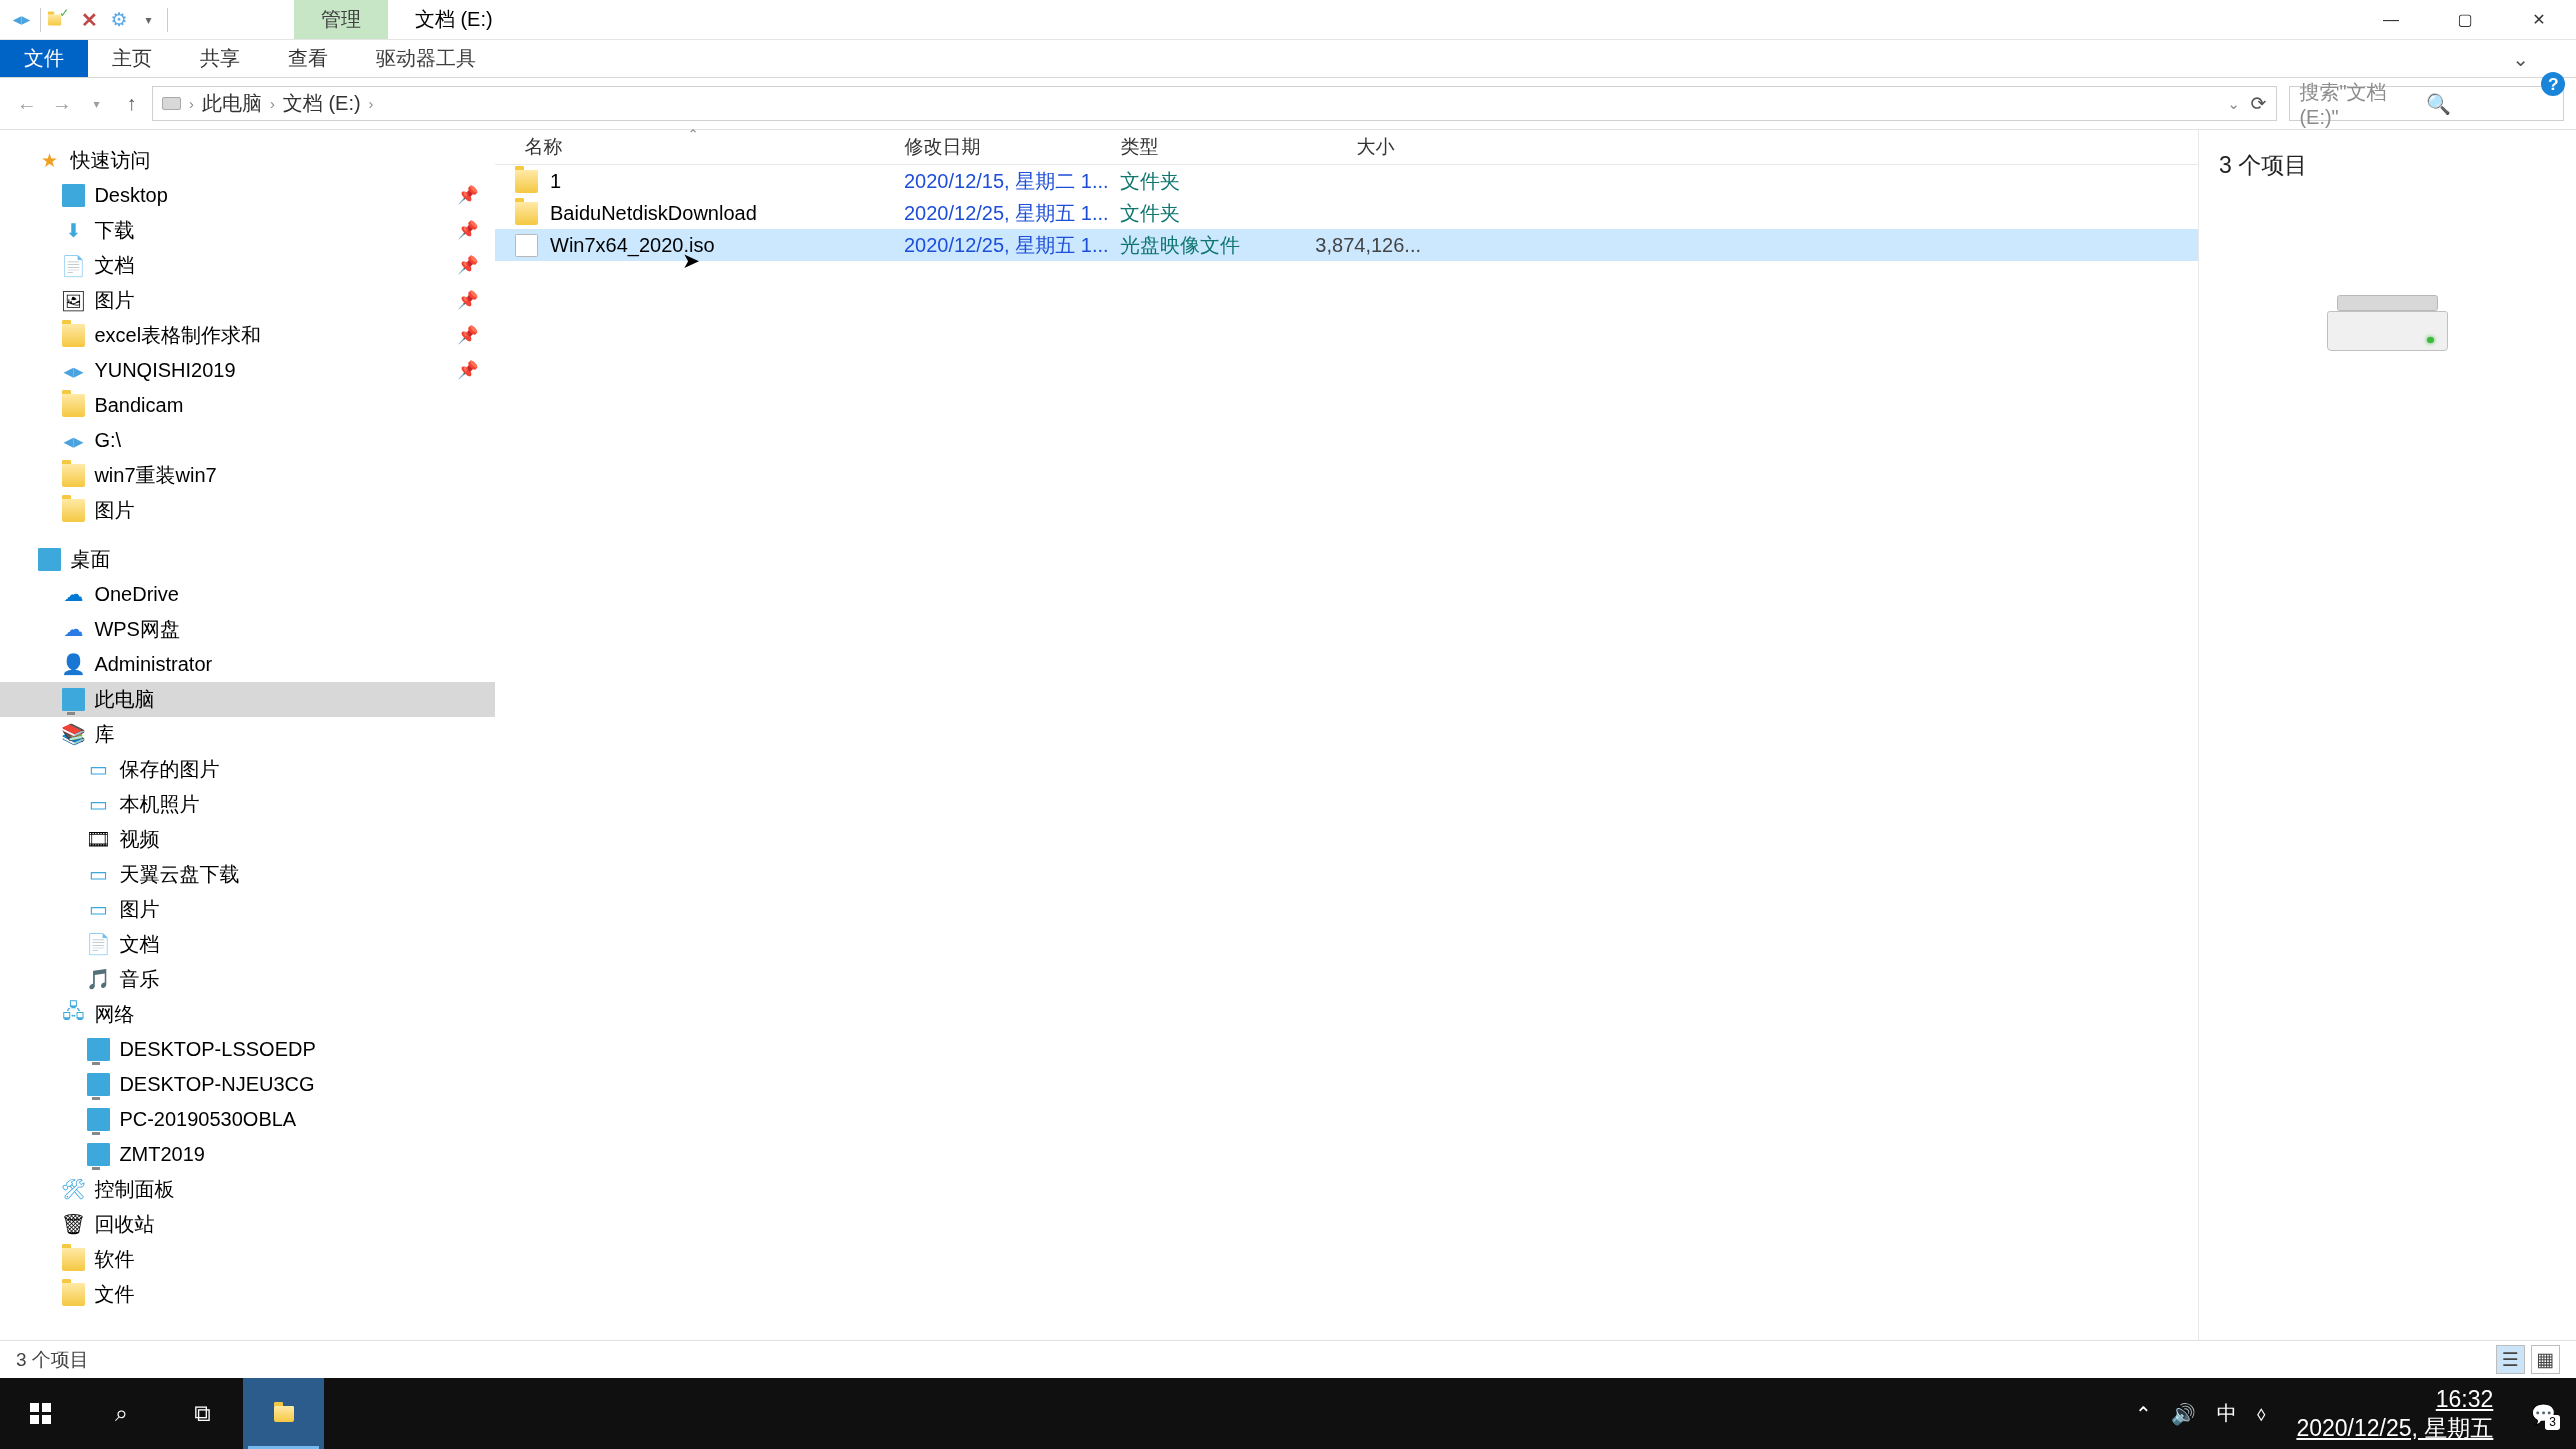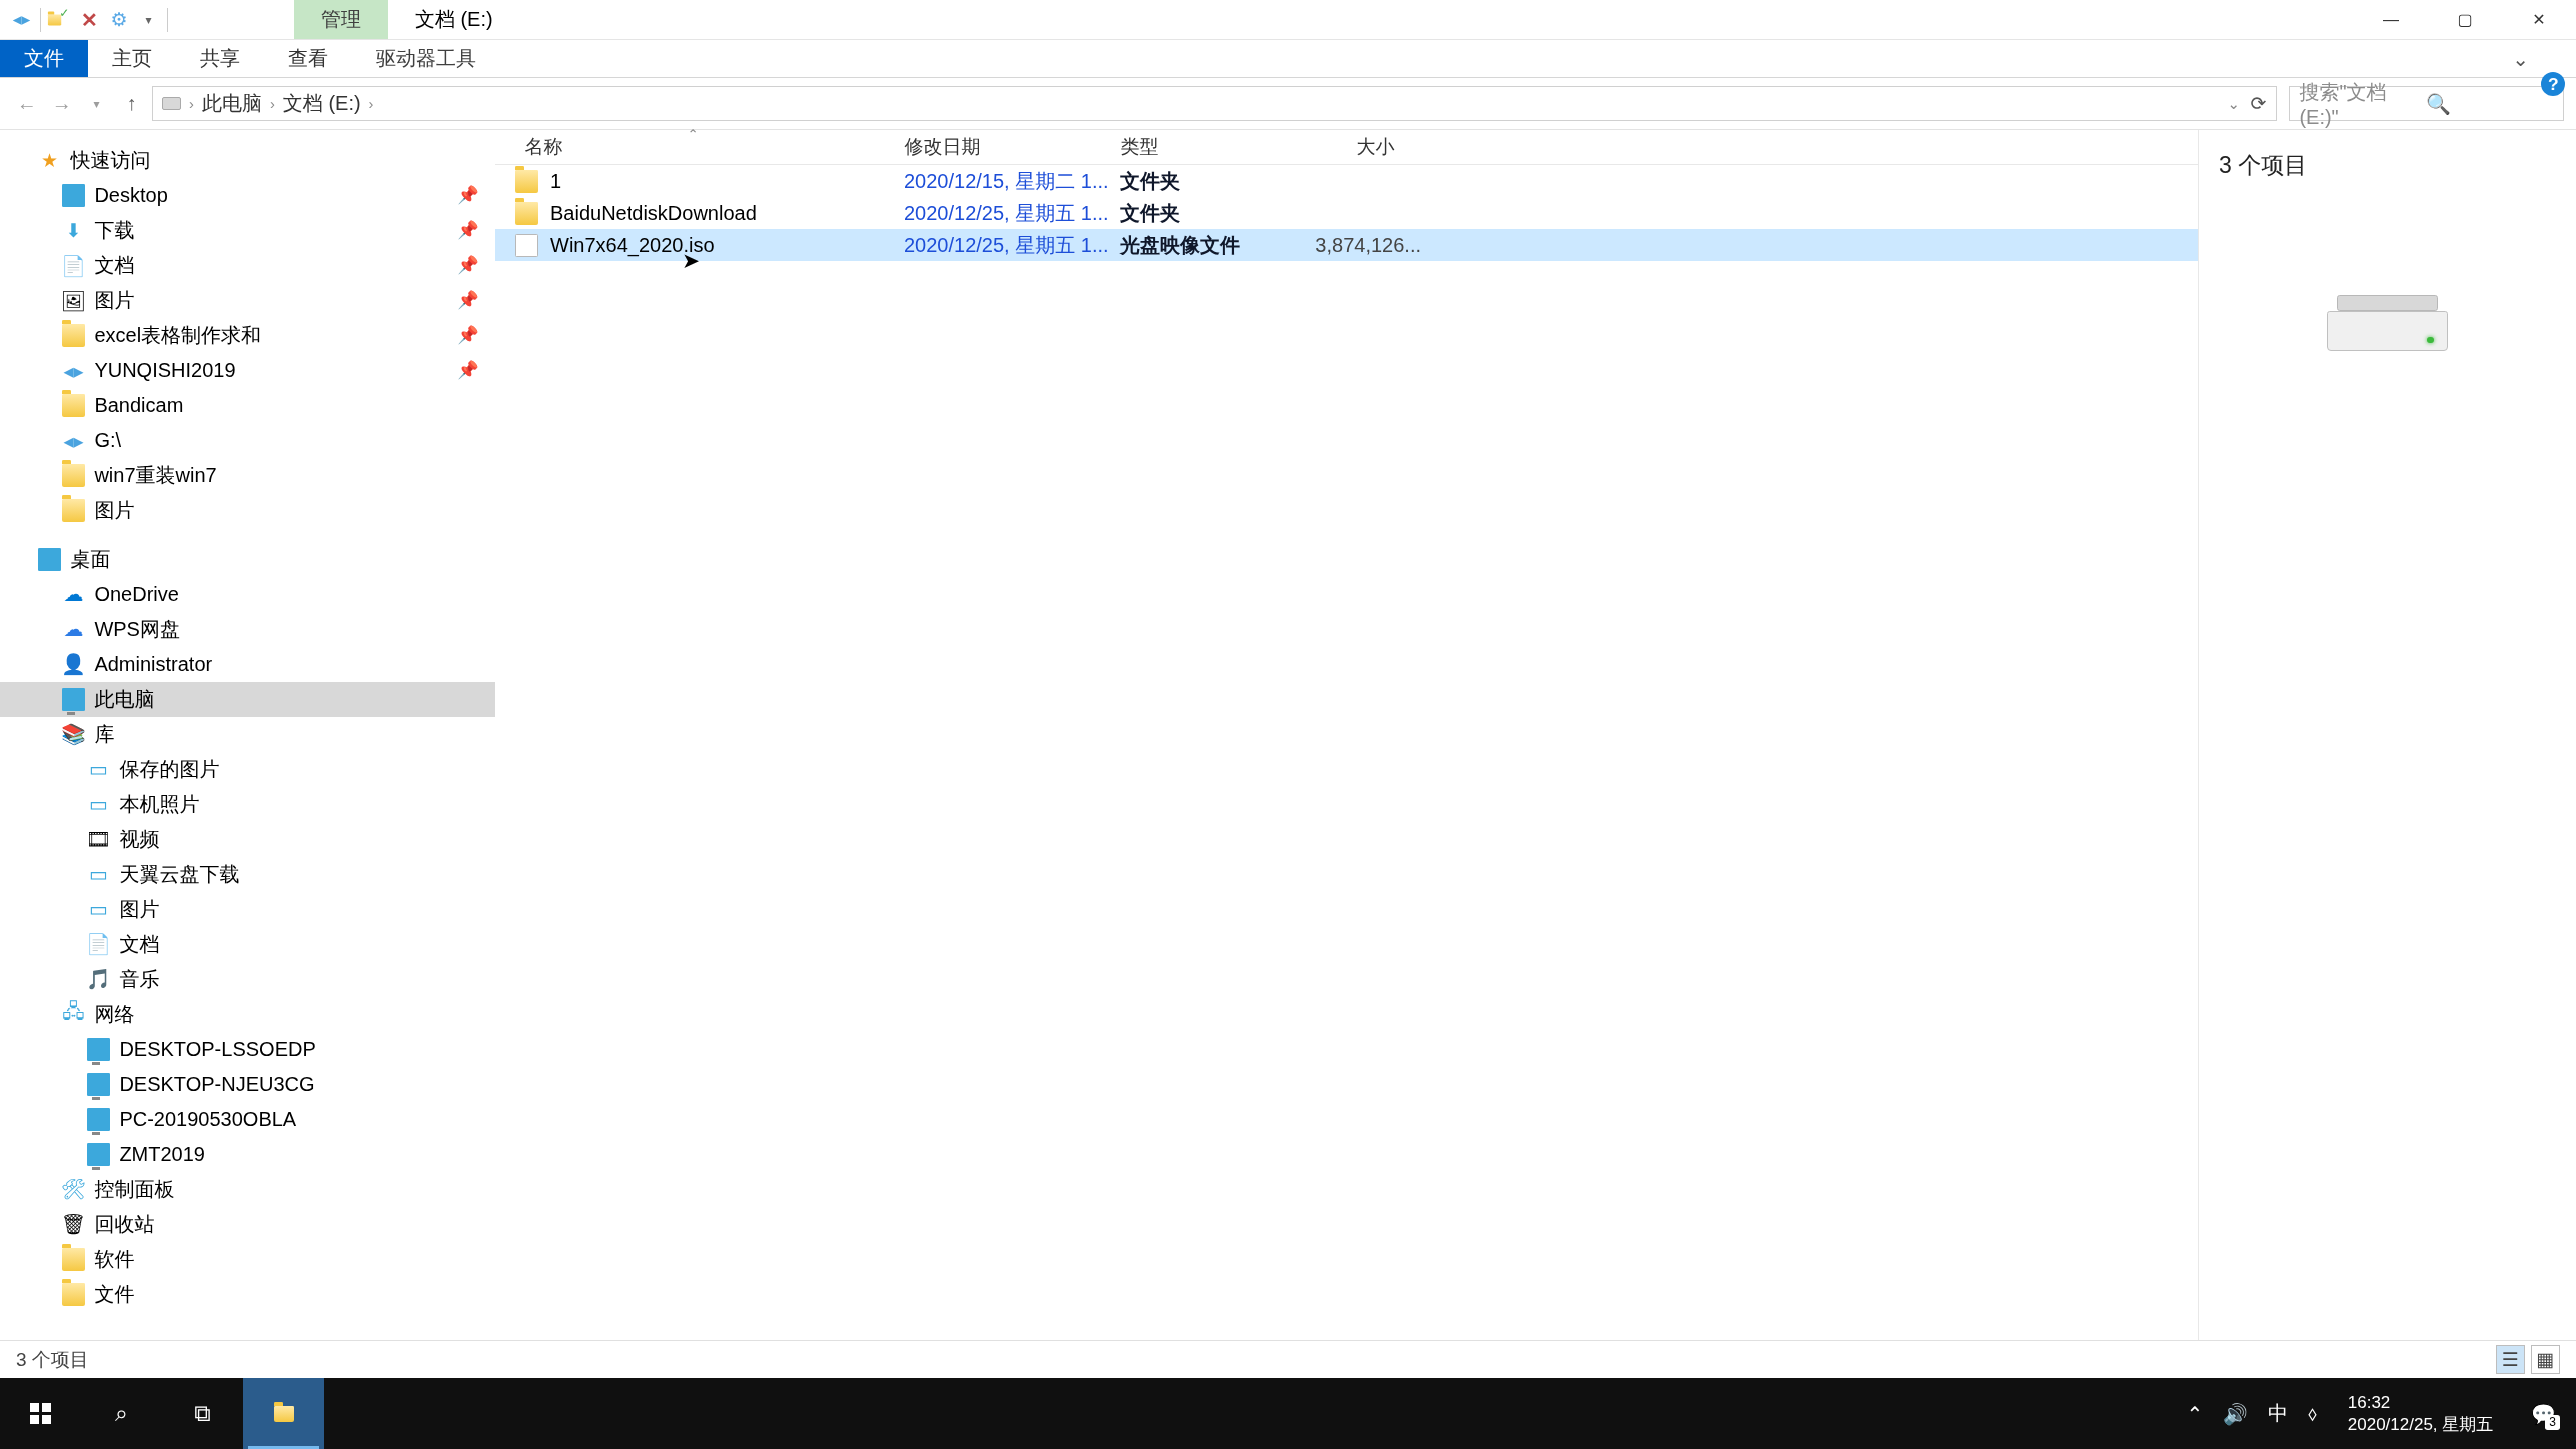--- a/index.html
+++ b/index.html
@@ -60,41 +60,41 @@
 .sort { position:absolute; left:50%; top:-6.7px; transform:translateX(-50%); color:#888; font-size:13.4px;}
 .c-name { width: 396px; padding-left: 29.5px !important; }
 .c-date { width: 216px; }
 .c-type { width: 180px; }
 .c-size { width: 121px; text-align: right; }
 .file-row { display: flex; height: 32px; align-items: center; font-size: 20px; padding-left: 20px; }
 .file-row.selected { background: #cce8ff; }
 .file-row .fico { width: 23px; height: 23px; margin-right: 12px; }
 .file-row .n { width: 354px; }
 .file-row .d { width: 216px; color: #1d4ed8; }
-.file-row .t { width: 180px; color: #0f172a; font-weight: bold; }
+.file-row .t { width: 180px; color: #0f766e; }
 .file-row .s { width: 121px; text-align: right; color: #444; }
 
 .cursor-arrow { position: fixed; pointer-events:none; font-size:21.5px; color:#000; }
 
 
 .preview { width: 378px; border-left: 0.7px solid #e8e8e8; display: flex; flex-direction: column; align-items: center; padding-top: 20px; }
 .preview-title { font-size: 23px; color: #222; margin-bottom: 114px; align-self: flex-start; padding-left: 20px; }
 .drive-img { width: 121px; height: 67px; position: relative; }
 .drive-top { width: 101px; height: 16px; background: #d8d8d8; border: 1.3px solid #b8b8b8; margin: 0 auto; border-radius: 2.7px; }
 .drive-body { width: 121px; height: 40px; background: #f0f0f0; border: 1.3px solid #c0c0c0; border-radius: 2.7px 2.7px 4px 4px; position: relative; }
 .drive-led { position:absolute; right:13.4px; bottom:6.7px; width:6.7px;height:6.7px; border-radius:50%; background:#3cba3c; box-shadow:0 0 4px #3cba3c;}
 
 
 .taskbar { height: 71px; background: #101010; display: flex; align-items: center; color: #fff; }
 .tb-btn { width: 81px; height: 100%; display: flex; align-items: center; justify-content: center; font-size: 23px; }
 .tb-btn.active { background: #2b5c8c; position:relative;}
 .tb-btn.active::after{ content:""; position:absolute; bottom:0;left:5.4px;right:5.4px;height:2.7px;background:#76b9ed;}
 .tray { margin-left: auto; display: flex; align-items: center; gap: 20px; padding-right: 12px; }
 .tray .ico { font-size: 20px; }
-.clock { text-align: left; font-size: 17px; line-height: 1.25; padding: 0 10.7px;}
+.clock { text-align: right; font-size: 23px; line-height: 1.25; padding: 0 10.7px; text-decoration: underline;}
 .notif { width: 40px; height: 40px; display:flex; align-items:center;justify-content:center;position:relative;}
 .notif-badge{ position:absolute; bottom:4px; right:4px; background:#fff; color:#000; font-size:12px; width:14.8px; height:14.8px; border-radius:2.7px; display:flex;align-items:center;justify-content:center;}
 
 
 .folder-ico { width:20px;height:16px;background:linear-gradient(#ffe9a6,#f5c842); border-radius:1.3px 1.3px 2px 2px; position:relative;}
 .folder-ico::before{content:"";position:absolute;top:-4px;left:0;width:9.4px;height:4px;background:#f5c842;border-radius:1.3px 1.3px 0 0;}
 .file-ico { width:16px;height:20px;background:#fff;border:1.3px solid #b8b8b8;border-radius:1.3px;}
 .star-ico{ color:#f0a020; font-size:19px;}
 .desk-ico{ width:19px;height:14.8px;background:#3ca8dc;border-radius:1.3px;}
 .dl-ico{ color:#3ca8dc;font-size:19px;}

